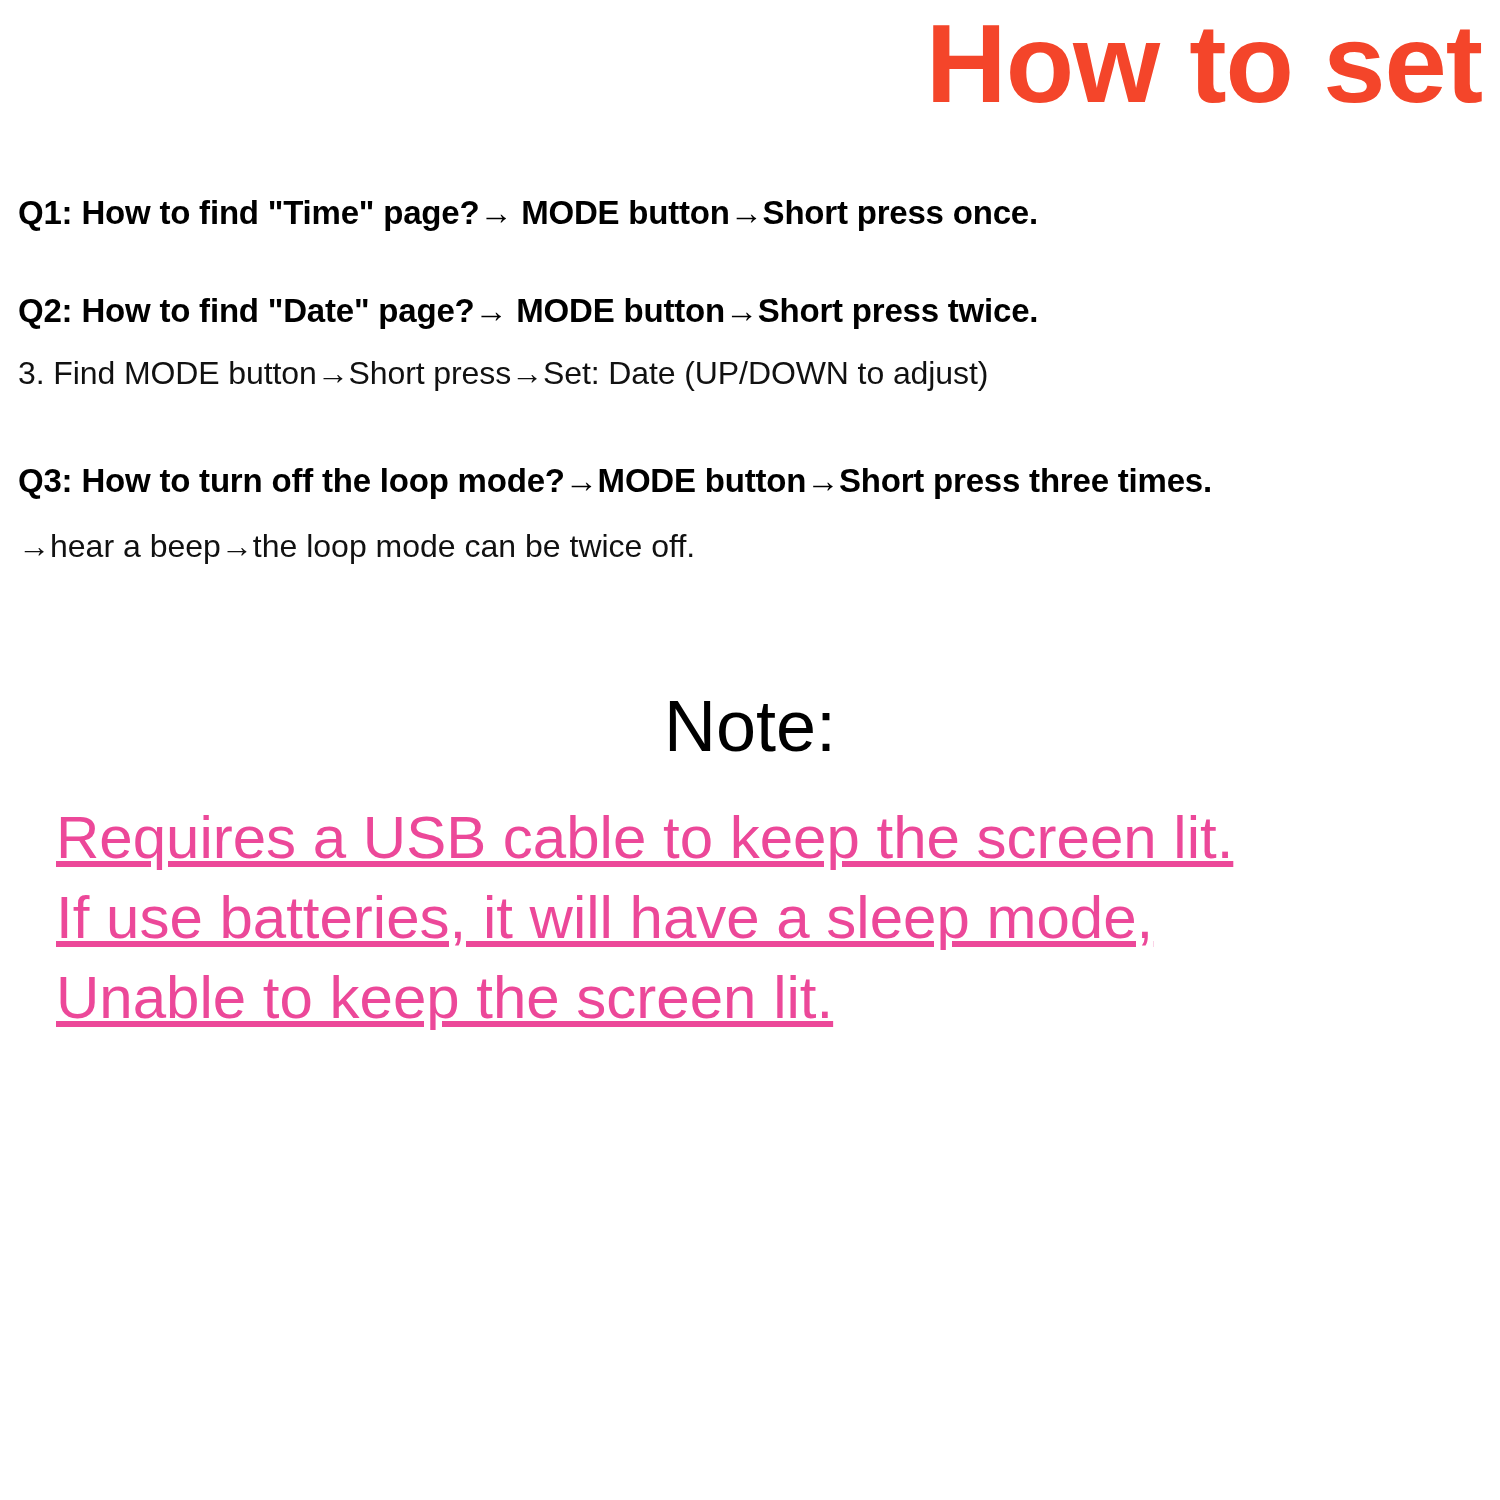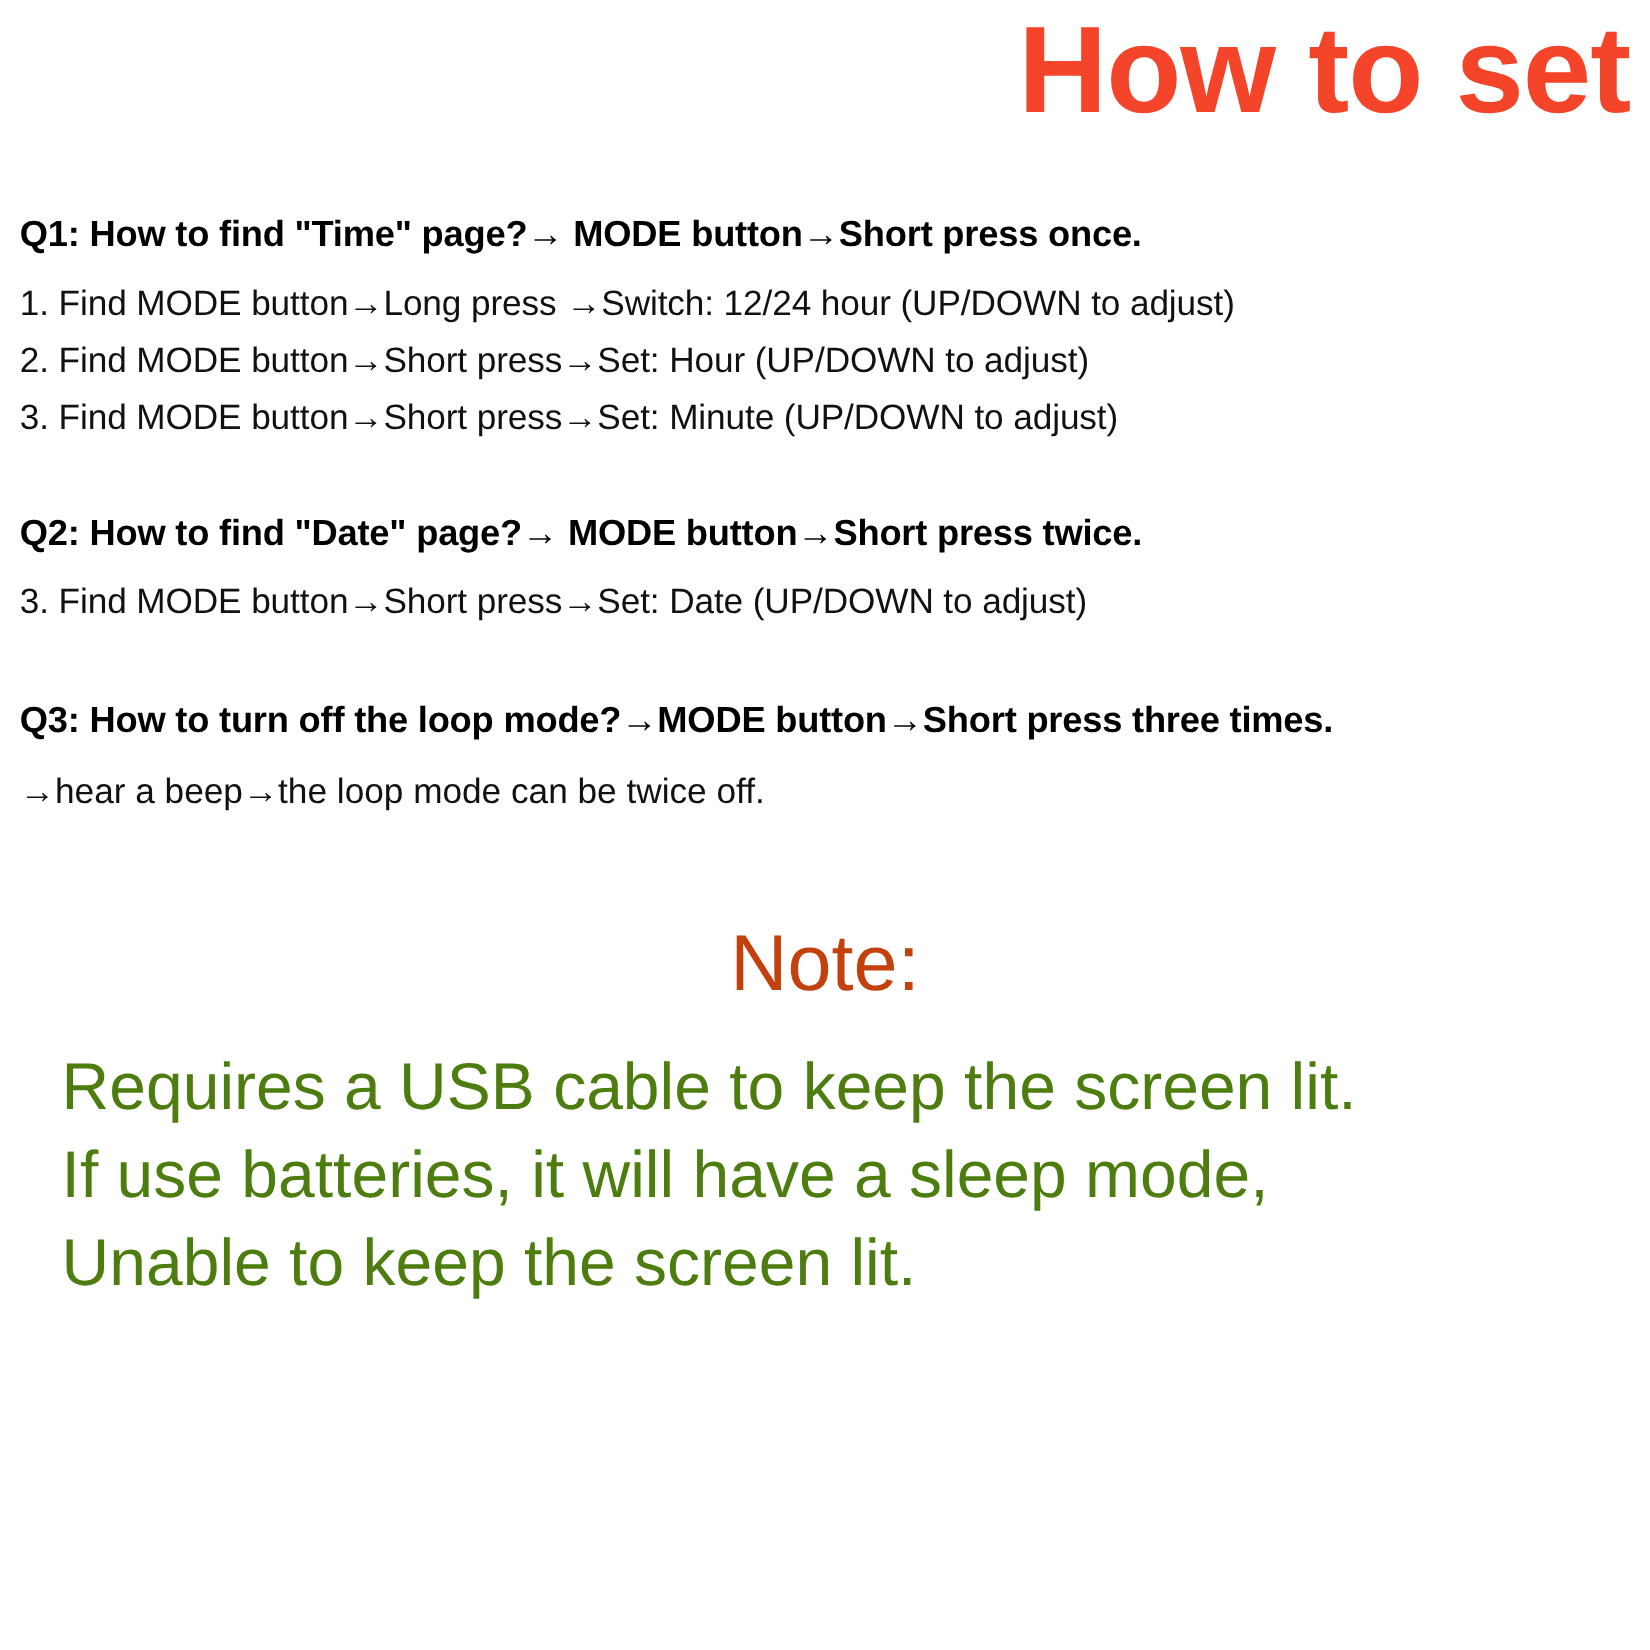--- a/index.html
+++ b/index.html
@@ -56,52 +56,48 @@
   }
   .para {
     font-size: 32px;
     line-height: 1.52;
     color: #111111;
     margin-top: 22px;
     max-width: 1450px;
   }
   .note-title {
     text-align: center;
-    color: #c2410c;
+    color: #000000;
     font-size: 72px;
     font-weight: normal;
     line-height: 1.0;
-    margin-top: 96px;
+    margin-top: 120px;
   }
   .note-body {
     margin-top: 36px;
     padding-left: 38px;
     font-size: 60px;
     line-height: 1.33;
-    color: #4d7c0f;
+    color: #ec4899;
     font-weight: normal;
+    text-decoration: underline;
   }
   .note-line {
     white-space: nowrap;
   }
 </style>
 </head>
 <body>
 
 <div class="page">
 
   <h1 class="main-title">How to set</h1>
 
   <div class="qa-block">
     <div class="q-head q1-head">Q1:  How to find "Time" page?→ MODE button→Short press once.</div>
-    <div class="steps">
-      <div class="step">1. Find MODE button→Long press →Switch: 12/24 hour (UP/DOWN to adjust)</div>
-      <div class="step">2. Find MODE button→Short press→Set: Hour (UP/DOWN to adjust)</div>
-      <div class="step">3. Find MODE button→Short press→Set: Minute (UP/DOWN to adjust)</div>
-    </div>
   </div>
 
   <div class="qa-block">
     <div class="q-head q2-head">Q2:  How to find "Date" page?→ MODE button→Short press twice.</div>
     <div class="steps">
       <div class="step">3. Find MODE button→Short press→Set: Date (UP/DOWN to adjust)</div>
     </div>
   </div>
 
   <div class="qa-block">

